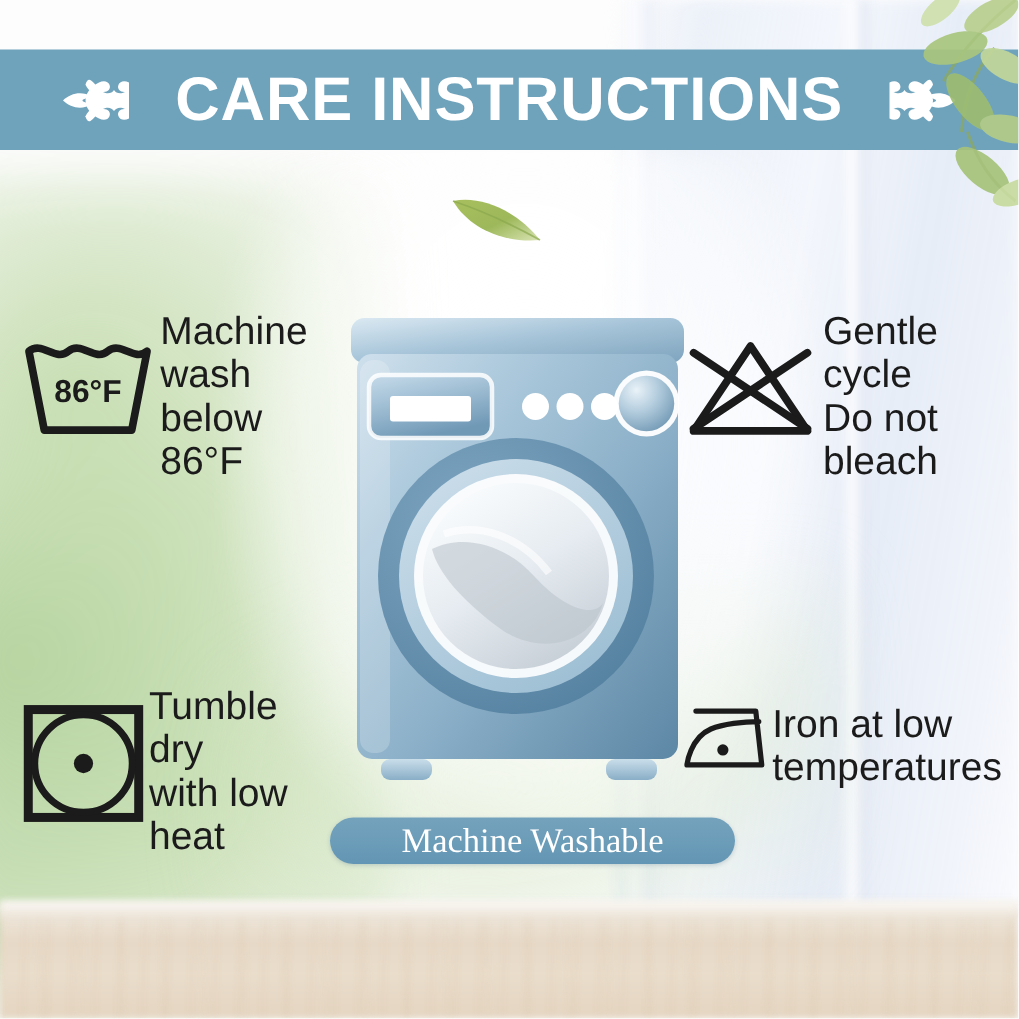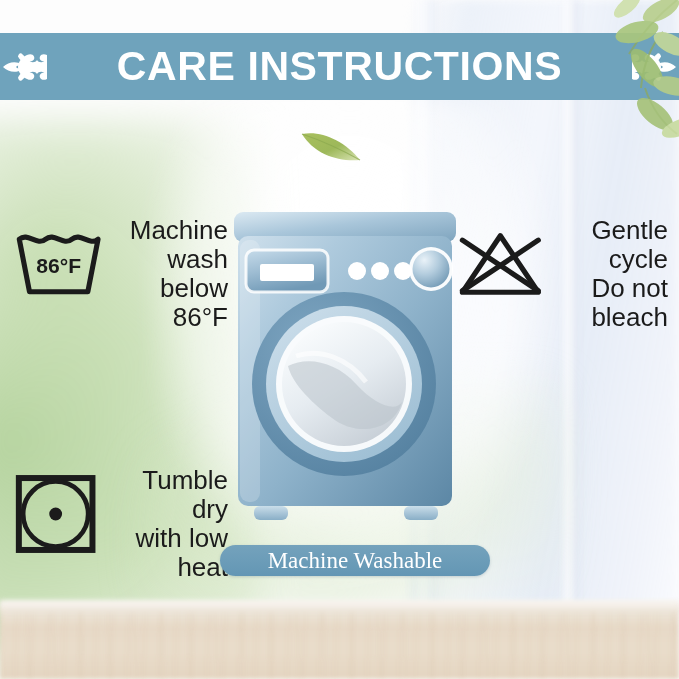--- a/index.html
+++ b/index.html
@@ -117,21 +117,21 @@
   }
 
   
   .banner {
     position: absolute;
     left: 0; top: 33px;
     width: 679px; height: 67px;
     background: #6fa3bc;
     display: flex;
     align-items: center;
-    justify-content: space-between;
+    justify-content: center;
     gap: 22px;
   }
   .banner-title {
     color: #ffffff;
     font-size: 41px;
     font-weight: bold;
     letter-spacing: 0.6px;
     line-height: 1;
     white-space: nowrap;
     font-family: "Liberation Sans", sans-serif;
@@ -145,22 +145,22 @@
 
   
   .cell {
     position: absolute;
     display: flex;
     flex-direction: row;
     align-items: center;
   }
   .cell-icon { display: block; }
   .cell-label {
-    margin-top: 20px;
-    text-align: right;
+    margin-top: 10px;
+    text-align: left;
     color: #1b1b1b;
     font-size: 26px;
     line-height: 1.12;
     white-space: pre-line;
     font-family: "Liberation Sans", sans-serif;
   }
   #cell-wash   { left: 12px;  top: 196px; width: 216px; }
   #cell-bleach { left: 452px; top: 196px; width: 216px; }
   #cell-dry    { left: 12px;  top: 446px; width: 216px; }
   #cell-iron   { left: 452px; top: 446px; width: 216px; }
@@ -280,20 +280,28 @@
   <div class="cell" id="cell-bleach">
     <svg class="cell-icon" width="130" height="92" viewBox="0 0 130 92">
       <path d="M65 8 L116 84 L14 84 Z" fill="none" stroke="#1b1b1b" stroke-width="7" stroke-linejoin="round"></path>
       <line x1="14" y1="14" x2="116" y2="82" stroke="#1b1b1b" stroke-width="7" stroke-linecap="round"></line>
       <line x1="116" y1="14" x2="14" y2="82" stroke="#1b1b1b" stroke-width="7" stroke-linecap="round"></line>
     </svg>
     <div class="cell-label">Gentle cycle
 Do not bleach</div>
   </div>
 
+  <div class="cell" id="cell-iron">
+    <svg class="cell-icon" width="126" height="92" viewBox="0 0 126 92">
+      <path d="M24 10 L104 10 L112 82 L12 82 C12 82 16 46 44 34 C60 27 88 24 108 24" fill="none" stroke="#1b1b1b" stroke-width="7" stroke-linejoin="round" stroke-linecap="round"></path>
+      <circle cx="60" cy="62" r="7.5" fill="#1b1b1b"></circle>
+    </svg>
+    <div class="cell-label">Iron at low
+temperatures</div>
+  </div>
 
   <svg class="machine" viewBox="0 0 242 330">
     <defs>
       <linearGradient id="bodyg" x1="0" y1="0" x2="1" y2="1">
         <stop offset="0%" stop-color="#cfe0ec"></stop>
         <stop offset="24%" stop-color="#aecadd"></stop>
         <stop offset="55%" stop-color="#8eb2ca"></stop>
         <stop offset="100%" stop-color="#5c87a5"></stop>
       </linearGradient>
       <linearGradient id="topg" x1="0" y1="0" x2="1" y2="1">

